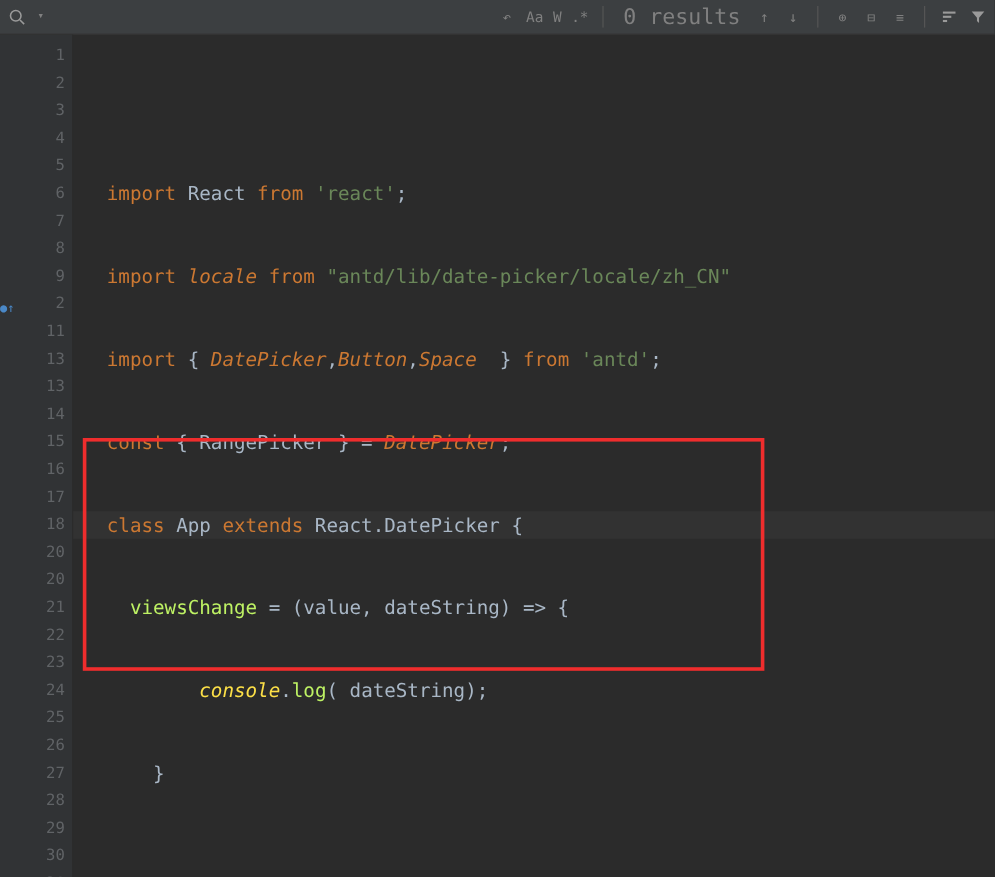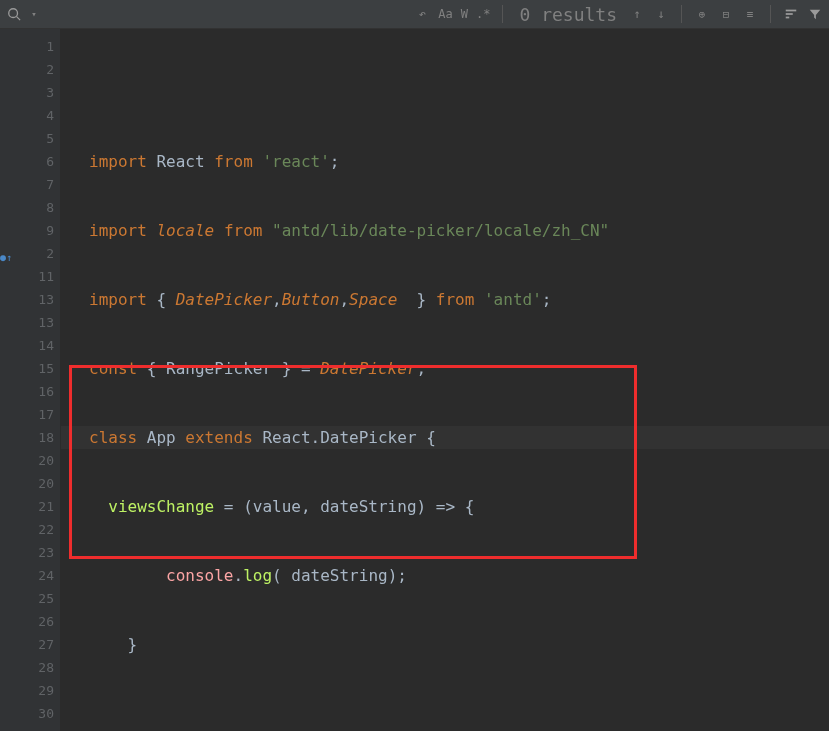--- a/index.html
+++ b/index.html
@@ -11,21 +11,21 @@
   .results{color:#808080;font-size:18px;padding:0 4px}
   .editor{display:flex;height:calc(100% - 28px)}
   .gutter{width:54px;background:#313335;border-right:1px solid #2b2b2b;text-align:right;padding:6px 6px 6px 0;color:#606366;font-size:13px;line-height:23px;user-select:none;position:relative}
   .gut-icon{position:absolute;left:-2px;width:14px;font-size:10px;color:#8c6c3e}
   .code{flex:1;padding:6px 0 6px 28px;line-height:23px;font-size:16px;position:relative;white-space:pre}
   .ln{height:23px}
   .kw{color:#cc7832}
   .str{color:#6a8759}
   .id{color:#a9b7c6}
   .fn{color:#bef264}
-  .it{color:#fca5a5}
+  .it{font-style:italic;color:#fde047}
   .it2{font-style:italic;color:#cc7832}
   .hl-line{background:#323232;position:absolute;left:0;right:0;height:23px;z-index:0}
   .redbox{position:absolute;border:3px solid #ef2d2d;z-index:2;pointer-events:none}
   .ln span{position:relative;z-index:1}
 </style>
 </head>
 <body>
 
 <div class="toolbar">
   <div class="tb-left">

